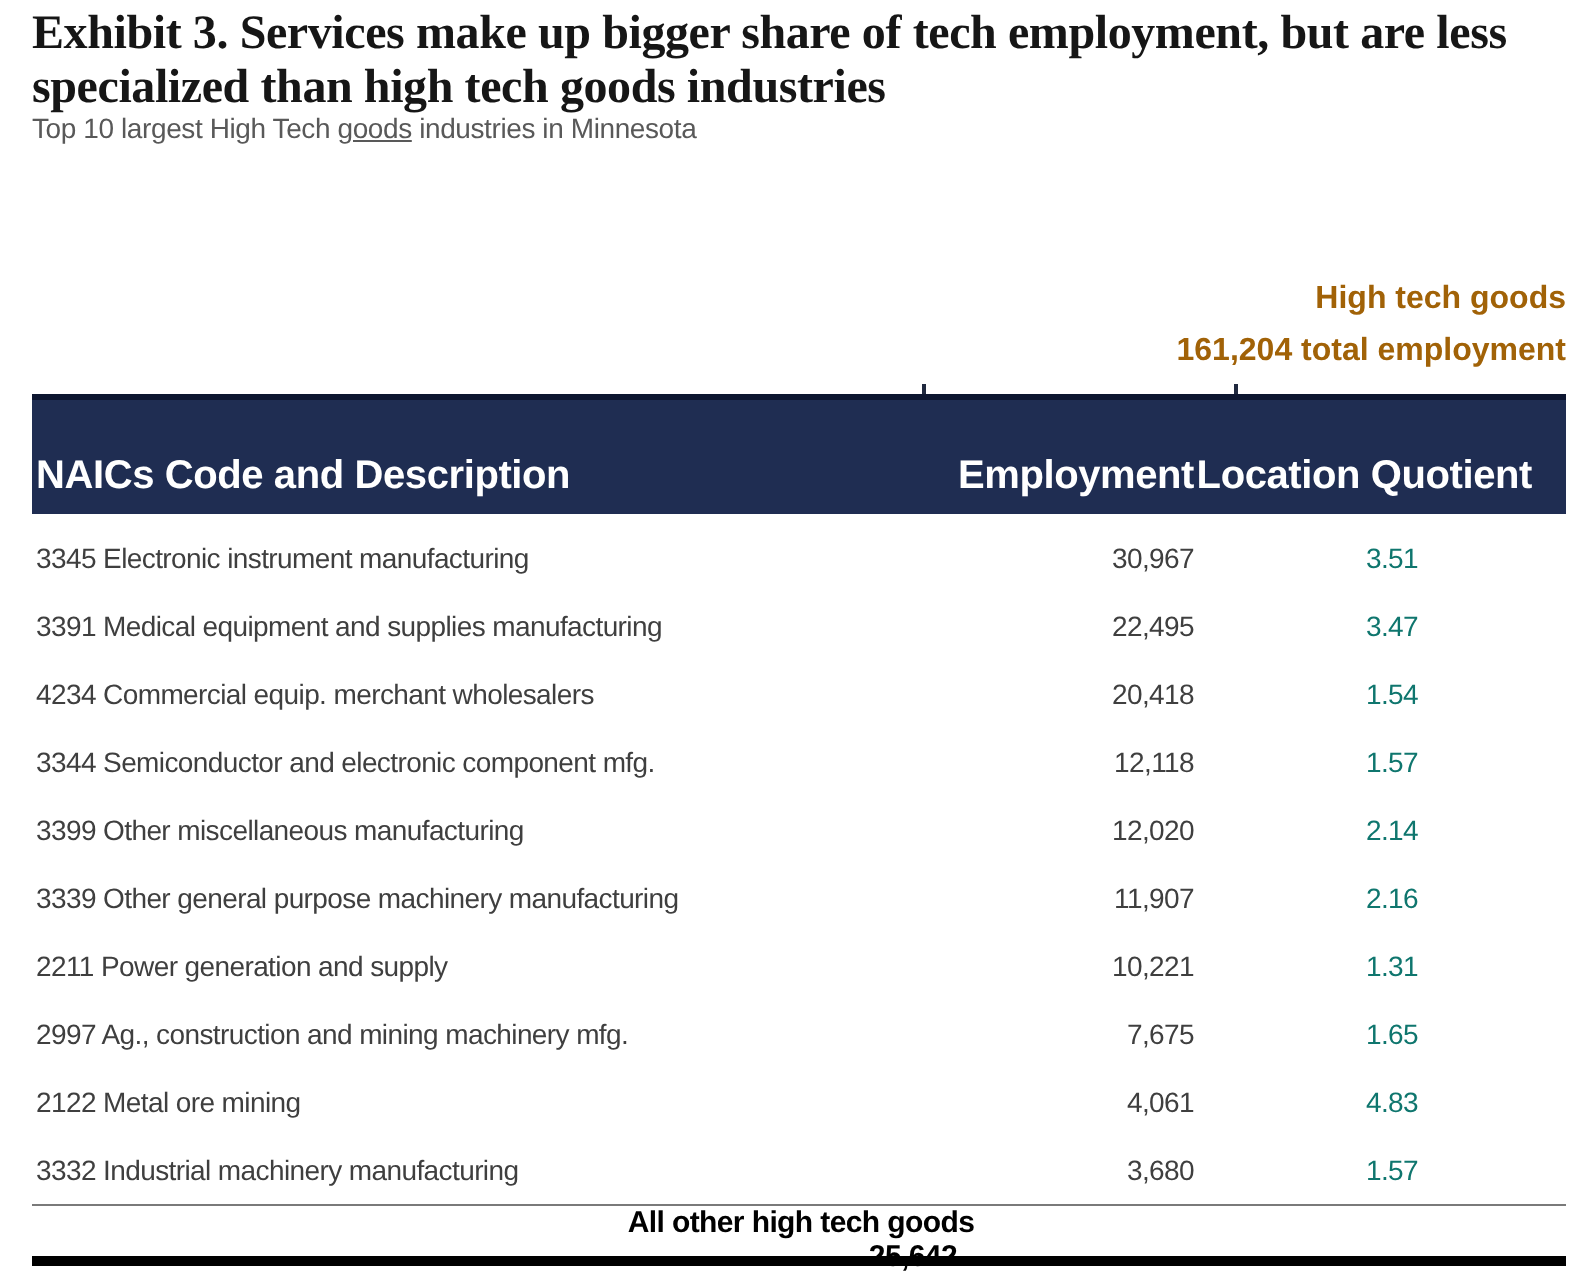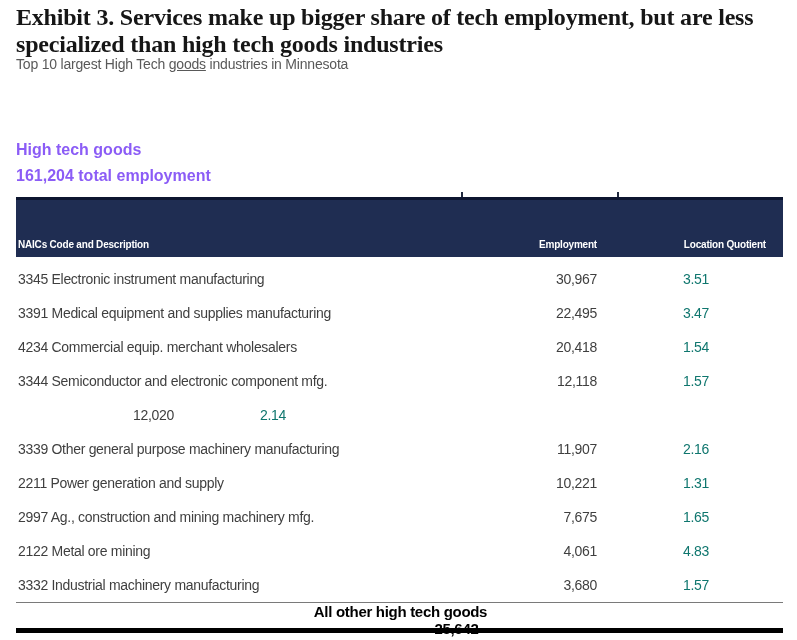--- a/index.html
+++ b/index.html
@@ -37,25 +37,25 @@
     letter-spacing: -0.2px;
   }
   .exhibit-subtitle .underlined { text-decoration: underline; }
 
   
   .table-caption {
     position: absolute;
     left: 16px;
     top: 137px;
     width: 767px;
-    text-align: left;
+    text-align: right;
     font-size: 16px;
     font-weight: bold;
     line-height: 26px;
-    color: #8b5cf6;
+    color: #a16207;
   }
 
   
   .tick {
     position: absolute;
     top: 192px;
     width: 2px;
     height: 6px;
     background: #20293f;
   }
@@ -72,21 +72,21 @@
   .thead {
     box-sizing: border-box;
     height: 60px;
     background: #1F2D52;
     border-top: 3px solid #0D1630;
     display: flex;
     align-items: flex-end;
     padding-bottom: 7px;
     color: #ffffff;
     font-weight: bold;
-    font-size: 10px;
+    font-size: 20px;
     letter-spacing: -0.2px;
   }
   .col1 { flex: 1; text-align: left; padding-left: 2px; box-sizing: border-box; }
   .col2 { width: 158px; text-align: right; box-sizing: border-box; }
   .col3 { width: 186px; box-sizing: border-box; }
   .thead .col3 { text-align: right; padding-right: 17px; }
 
   .tbody { padding-top: 5px; }
   .row {
     height: 34px;
@@ -154,20 +154,21 @@
           <div class="col1">4234 Commercial equip. merchant wholesalers</div>
           <div class="col2">20,418</div>
           <div class="col3 lq">1.54</div>
         </div>
         <div class="row">
           <div class="col1">3344 Semiconductor and electronic component mfg.</div>
           <div class="col2">12,118</div>
           <div class="col3 lq">1.57</div>
         </div>
         <div class="row">
+          <div class="col1">3399 Other miscellaneous manufacturing</div>
           <div class="col2">12,020</div>
           <div class="col3 lq">2.14</div>
         </div>
         <div class="row">
           <div class="col1">3339 Other general purpose machinery manufacturing</div>
           <div class="col2">11,907</div>
           <div class="col3 lq">2.16</div>
         </div>
         <div class="row">
           <div class="col1">2211 Power generation and supply</div>

